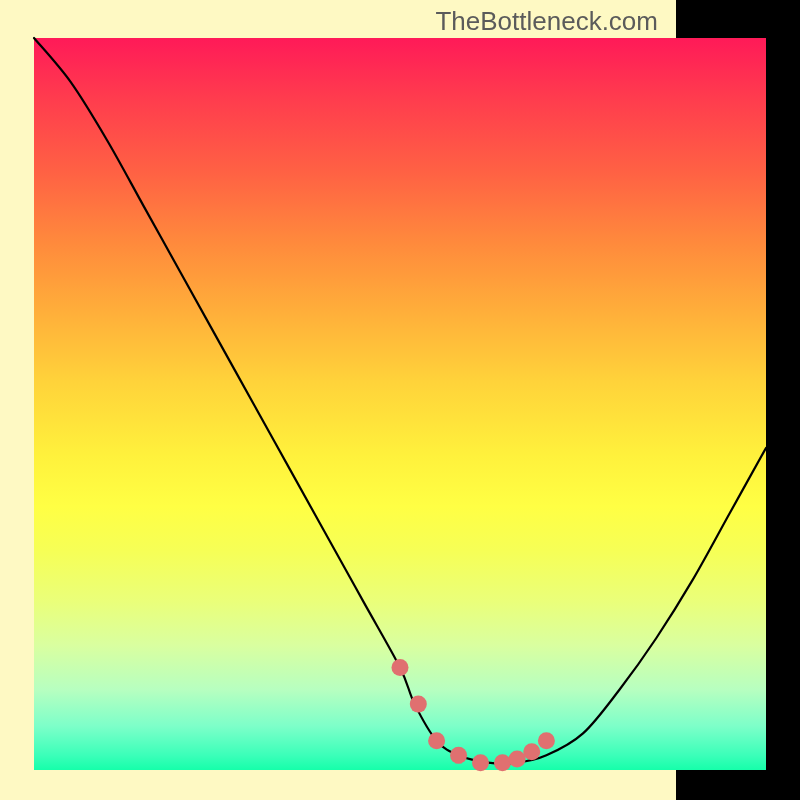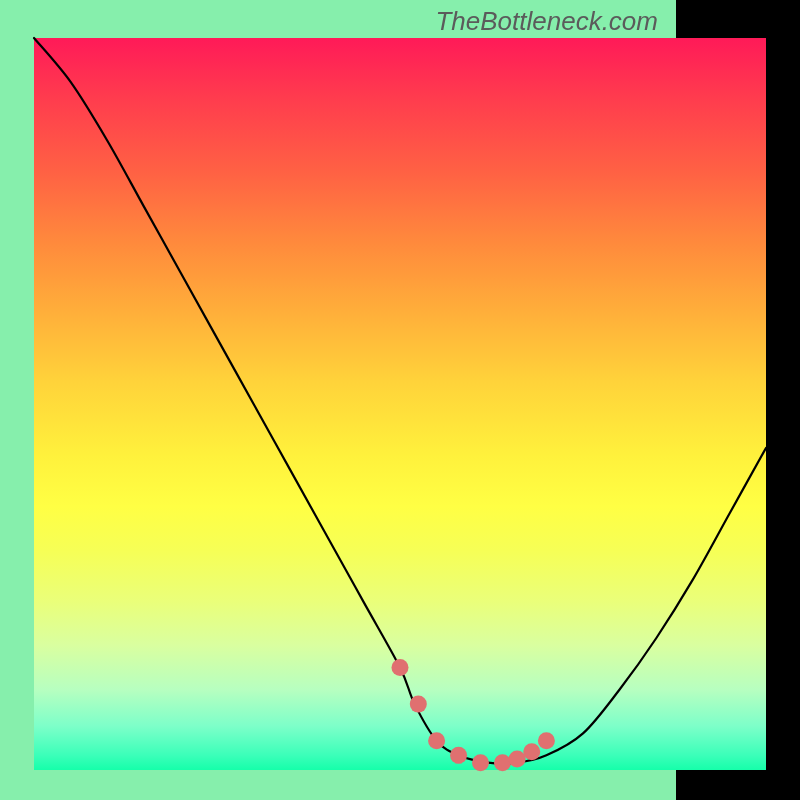--- a/index.html
+++ b/index.html
@@ -1,22 +1,21 @@
 <!DOCTYPE html>
 <html><head>
 <meta charset="utf-8">
 <style>
   * { margin: 0; padding: 0; box-sizing: border-box; }
   html, body { width: 800px; height: 800px; background: #000; overflow: hidden; }
   .container {
     position: relative;
     width: 676px;
     height: 800px;
-    background: #86efac;
-    font-style: italic;
+    background: #fef9c3;
   }
   .watermark {
     position: absolute;
     top: 6px;
     right: 18px;
     font-family: Arial, Helvetica, sans-serif;
     font-size: 26px;
     font-weight: 400;
     color: #5b5b5b;
     letter-spacing: 0px;

